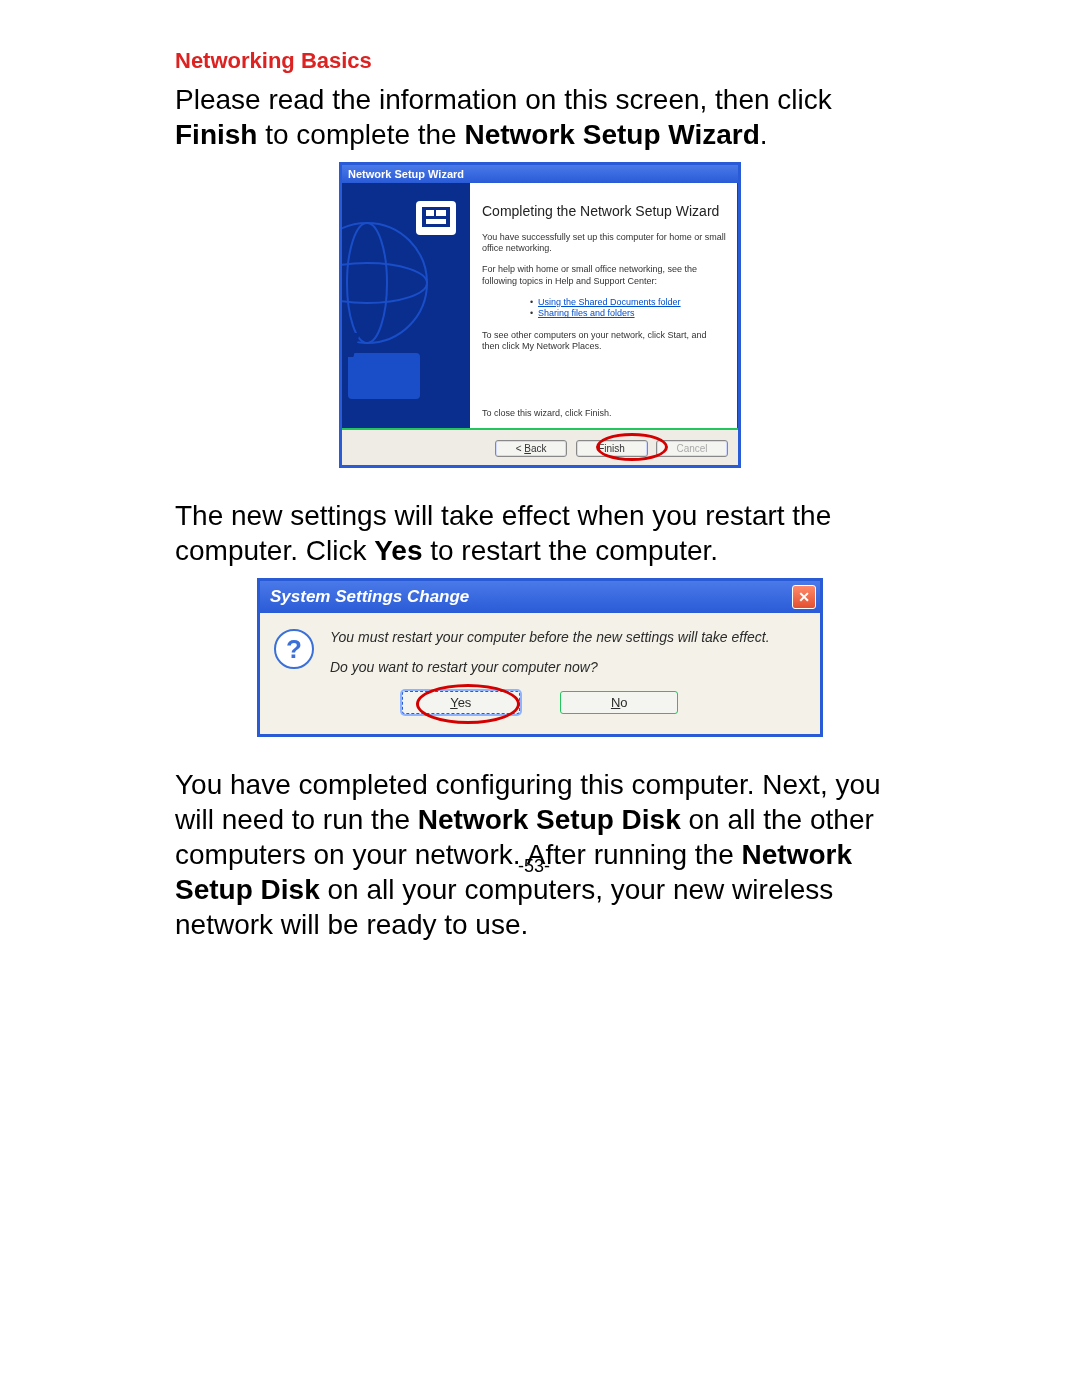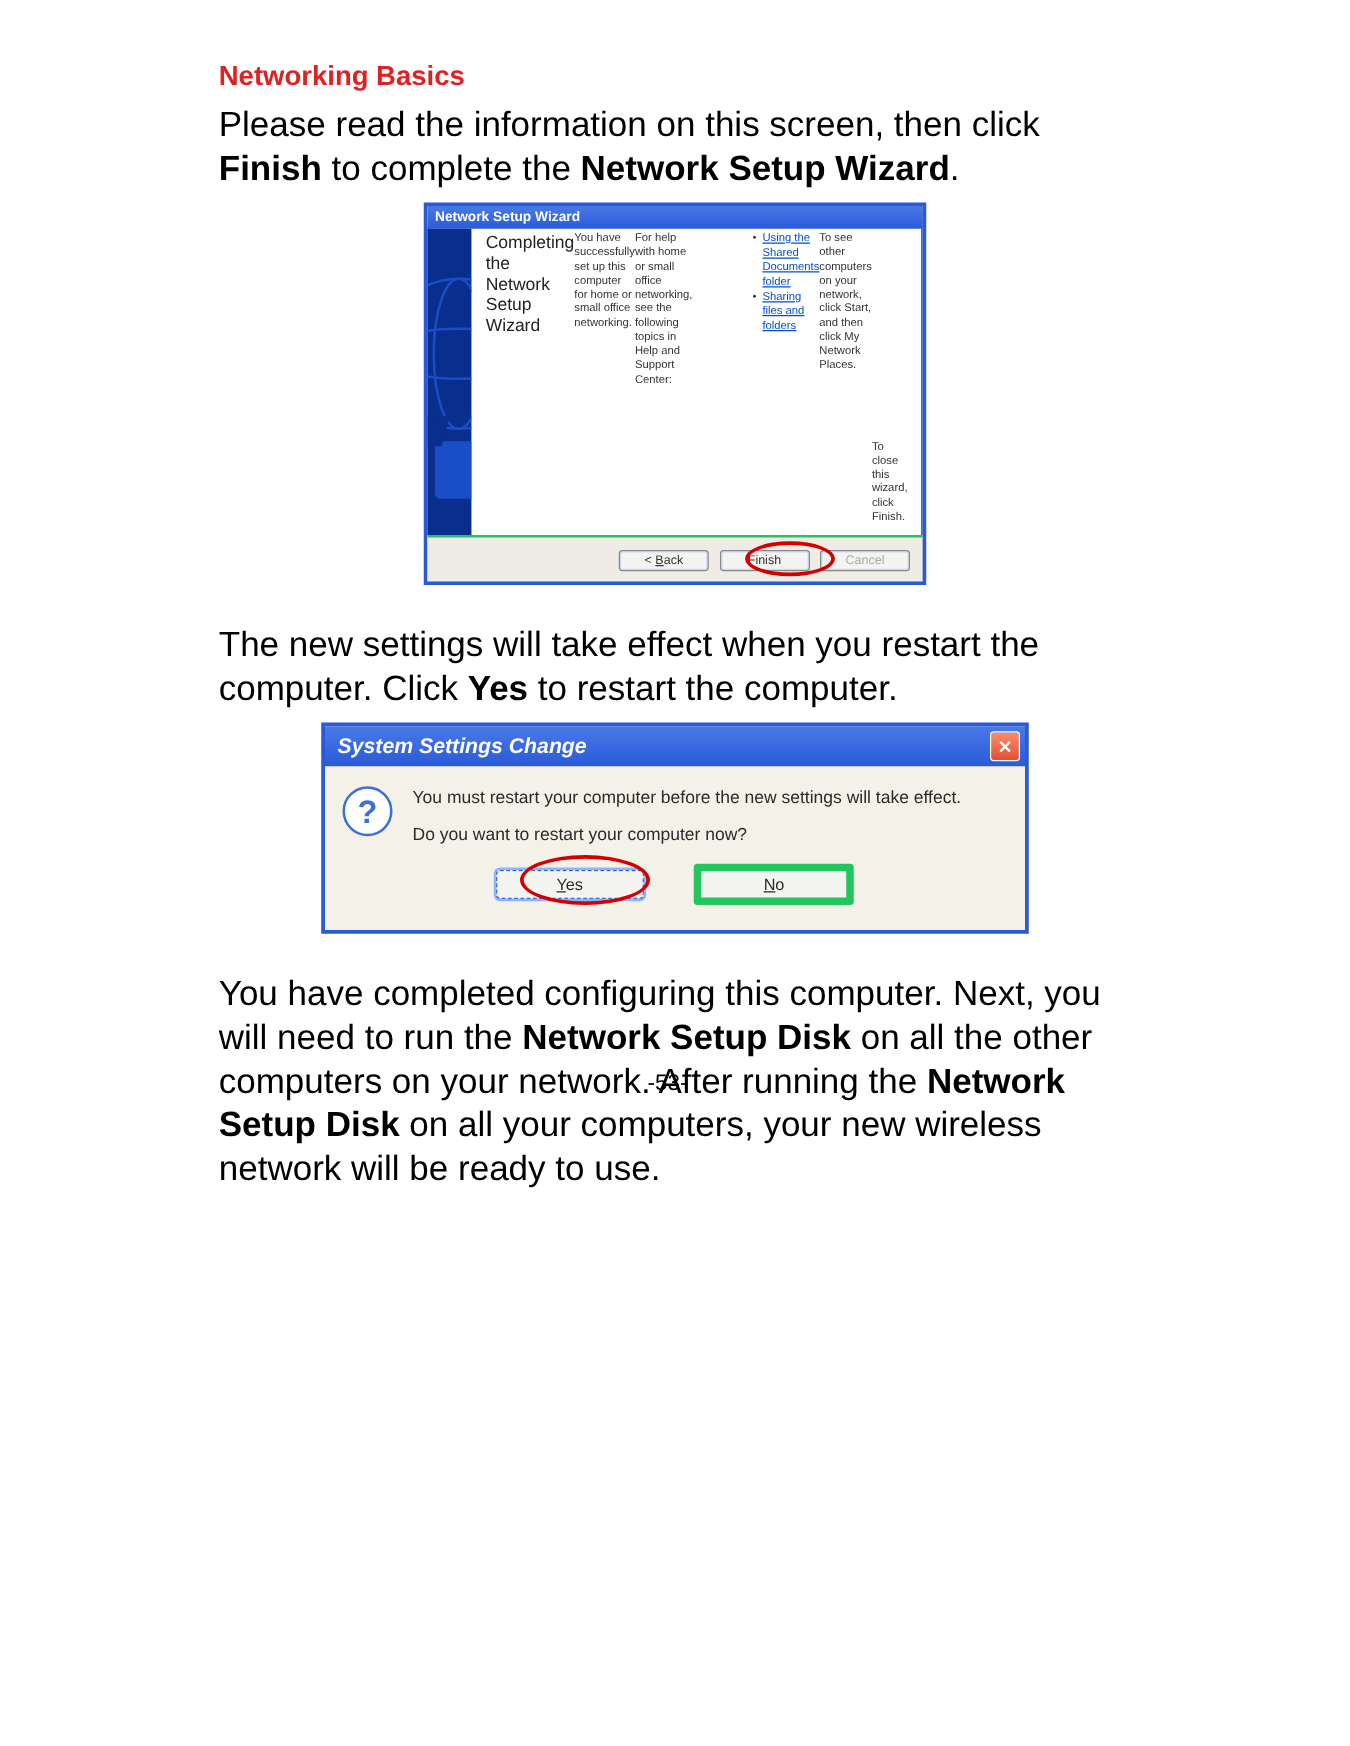--- a/index.html
+++ b/index.html
@@ -50,26 +50,26 @@
   }
   .wiz-side {
     width: 128px;
     background: #0a2e8e;
     position: relative;
     overflow: hidden;
   }
   .wiz-side svg { position:absolute; }
   .wiz-content {
     flex: 1;
-    padding: 2px 12px 5px 12px;
+    padding: 20px 12px 5px 12px;
     font-family: Tahoma, sans-serif;
     font-size: 9px;
     color: #333;
     display: flex;
-    flex-direction: row;
+    flex-direction: column;
   }
   .wiz-heading {
     font-size: 14px;
     color: #222;
     margin-bottom: 12px;
     line-height: 1.2;
   }
   .wiz-p { margin-bottom: 10px; line-height: 1.25; }
   .wiz-link {
     color: #004fd0;
@@ -151,35 +151,36 @@
     color:#3a70d8;
     font-weight:bold;
     font-size:26px;
     display:flex;align-items:center;justify-content:center;
     margin-right:16px;
     flex-shrink:0;
   }
   .dlg2-text {
     font-size: 14px;
     color:#2a2a2a;
+    font-style:italic;
   }
   .dlg2-text .line1 { margin-bottom: 14px; }
   .dlg2-buttons {
     text-align: center;
     padding: 10px 0 20px 0;
     position: relative;
   }
   .xp-btn2 {
     display: inline-block;
     min-width: 80px;
     padding: 3px 18px;
     font-size: 13px;
     font-family: Tahoma, sans-serif;
     background: #f4f4f0;
-    border: 6px solid #22c55e;
+    border: 1px solid #22c55e;
     border-radius: 3px;
     text-align:center;
     margin: 0 18px;
     color:#2a2a2a;
   }
   .xp-btn2.focus {
     border: 1px dashed #2a5bd7;
     box-shadow: 0 0 0 2px #8fb4ff;
   }
   .xp-btn2 .u { text-decoration: underline; }

